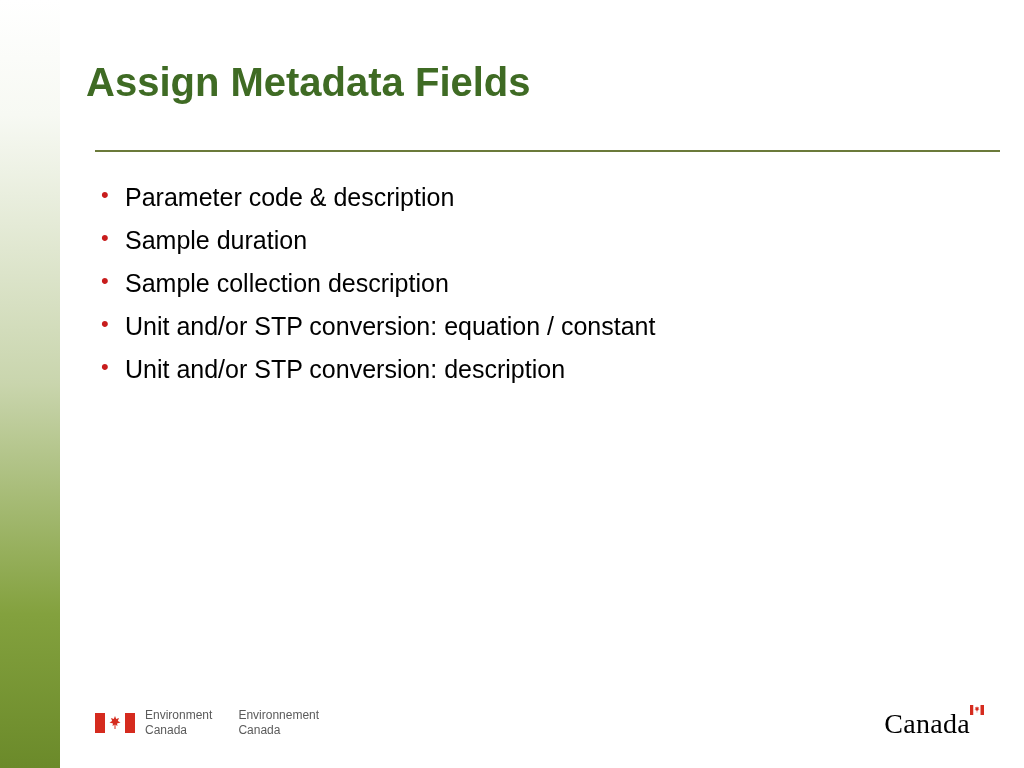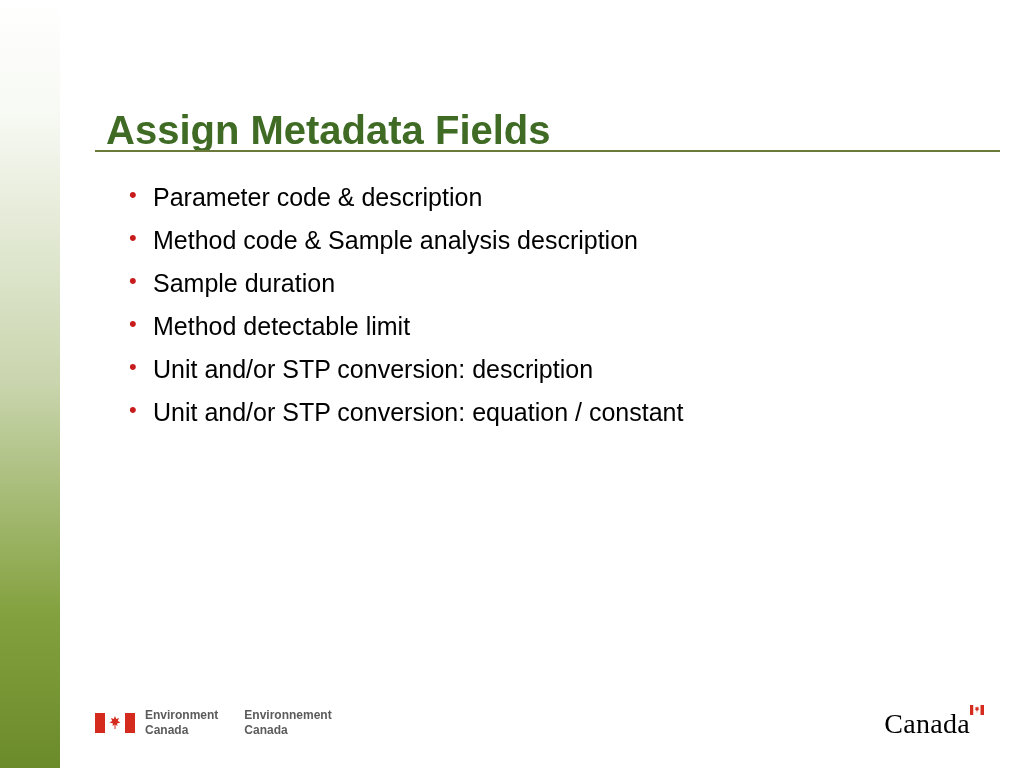--- a/index.html
+++ b/index.html
@@ -15,26 +15,25 @@
   .side-gradient {
     position: absolute;
     left: 0;
     top: 0;
     width: 60px;
     height: 768px;
     background: linear-gradient(to bottom, #ffffff 0%, #f7f9f3 15%, #c9d5ad 50%, #83a13e 80%, #6b8a2a 100%);
   }
   .title {
     position: absolute;
-    left: 106px;
+    left: 86px;
     top: 60px;
     font-size: 40px;
     font-weight: bold;
     color: #3f6b24;
-    margin-top: 48px;
   }
   .title-rule {
     position: absolute;
     left: 95px;
     top: 150px;
     width: 905px;
     height: 0;
     border-top: 2px solid #6b7a3a;
   }
   .bullets {
@@ -45,38 +44,36 @@
     margin: 0;
     padding: 0;
   }
   .bullets li {
     font-size: 25px;
     color: #000;
     line-height: 1.0;
     margin-bottom: 18px;
     position: relative;
     padding-left: 0;
-    margin-left: 28px;
   }
   .bullets li::before {
     content: "•";
     color: #c81c1c;
     font-size: 22px;
     position: absolute;
     left: -24px;
     top: -1px;
   }
   .footer {
     position: absolute;
     left: 95px;
     bottom: 30px;
     display: flex;
     align-items: center;
     gap: 10px;
-    font-weight: bold;
   }
   .flag {
     display: inline-block;
   }
   .flag svg {
     display: block;
   }
   .dept {
     display: flex;
     gap: 26px;
@@ -109,25 +106,24 @@
 </head>
 <body>
 
 <div class="side-gradient"></div>
 
 <div class="title">Assign Metadata Fields</div>
 <div class="title-rule"></div>
 
 <ul class="bullets">
   <li>Parameter code &amp; description</li>
-  <li>Method code &amp; Sample analysis description</li>
   <li>Sample duration</li>
-  <li>Method detectable limit</li>
+  <li>Sample collection description</li>
+  <li>Unit and/or STP conversion: equation / constant</li>
   <li>Unit and/or STP conversion: description</li>
-  <li>Unit and/or STP conversion: equation / constant</li>
 </ul>
 
 <div class="footer">
   <span class="flag">
     <svg width="40" height="20" viewBox="0 0 40 20">
       <rect x="0" y="0" width="10" height="20" fill="#d52b1e"></rect>
       <rect x="10" y="0" width="20" height="20" fill="#ffffff"></rect>
       <rect x="30" y="0" width="10" height="20" fill="#d52b1e"></rect>
       <path d="M20 3 L21.2 6 L24 5 L22.8 8 L25.5 9.5 L22 10.5 L22.5 13 L20 11.5 L17.5 13 L18 10.5 L14.5 9.5 L17.2 8 L16 5 L18.8 6 Z" fill="#d52b1e"></path>
       <rect x="19.5" y="11" width="1" height="5" fill="#d52b1e"></rect>

